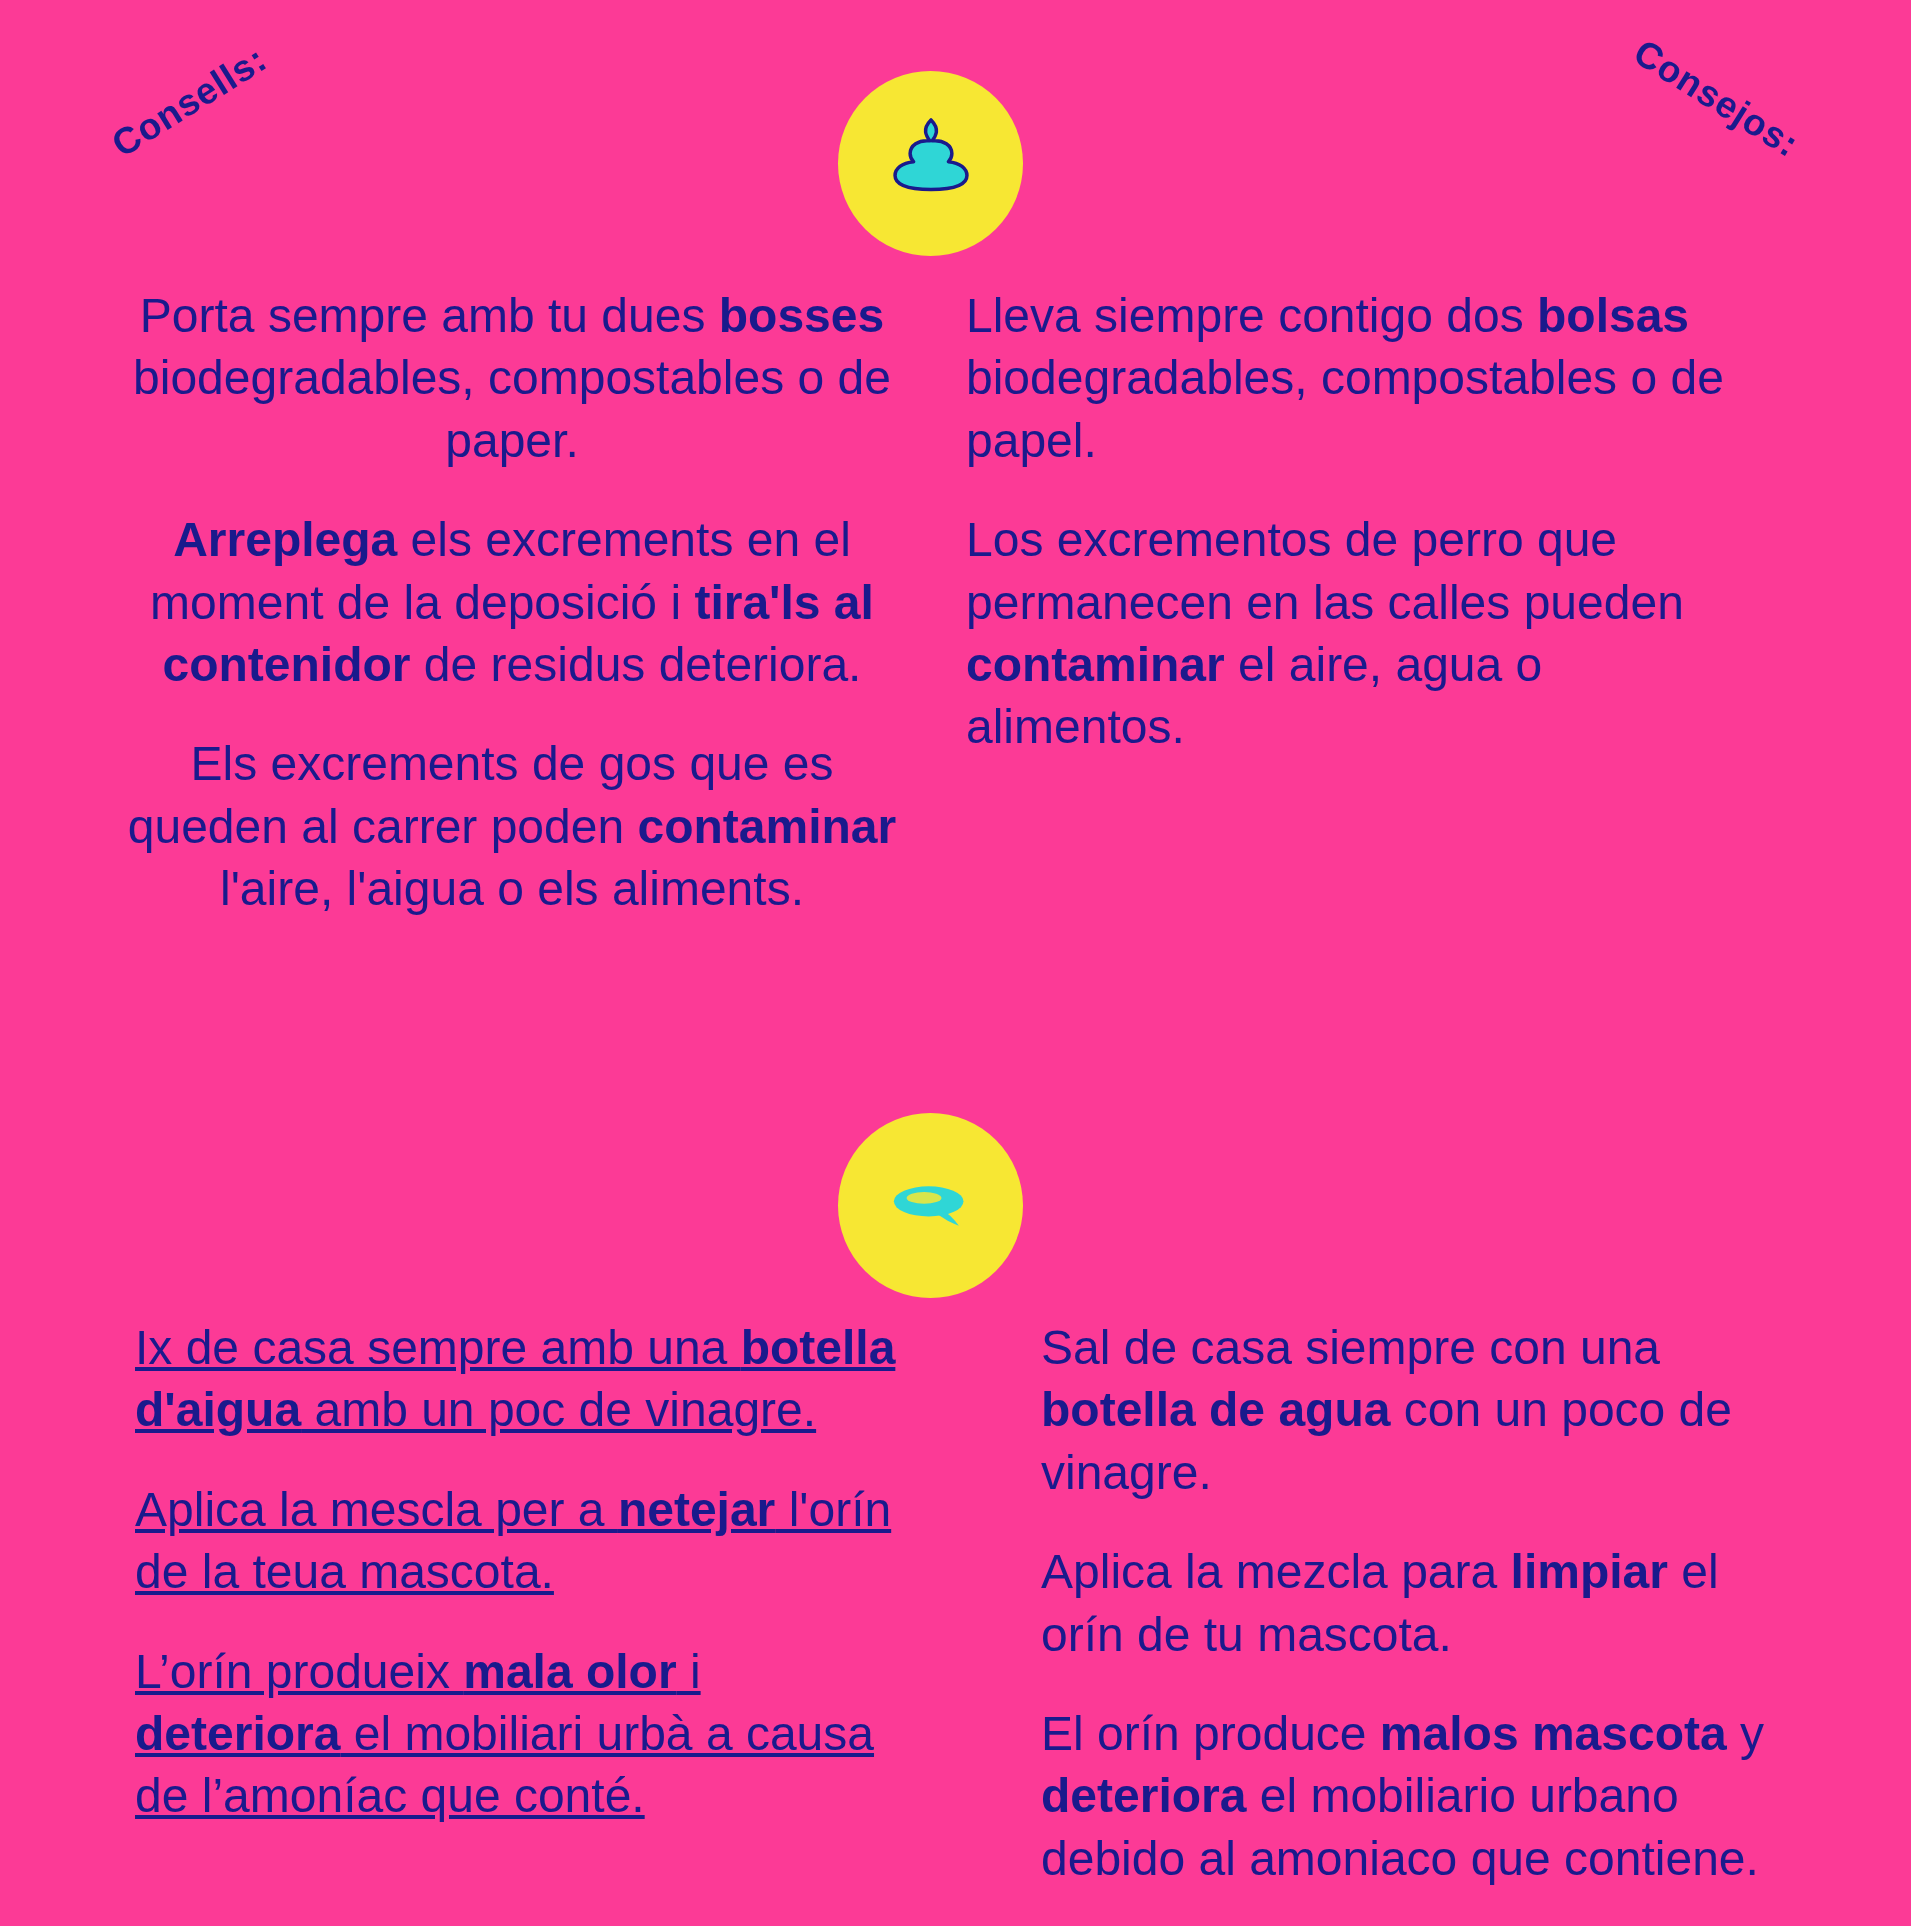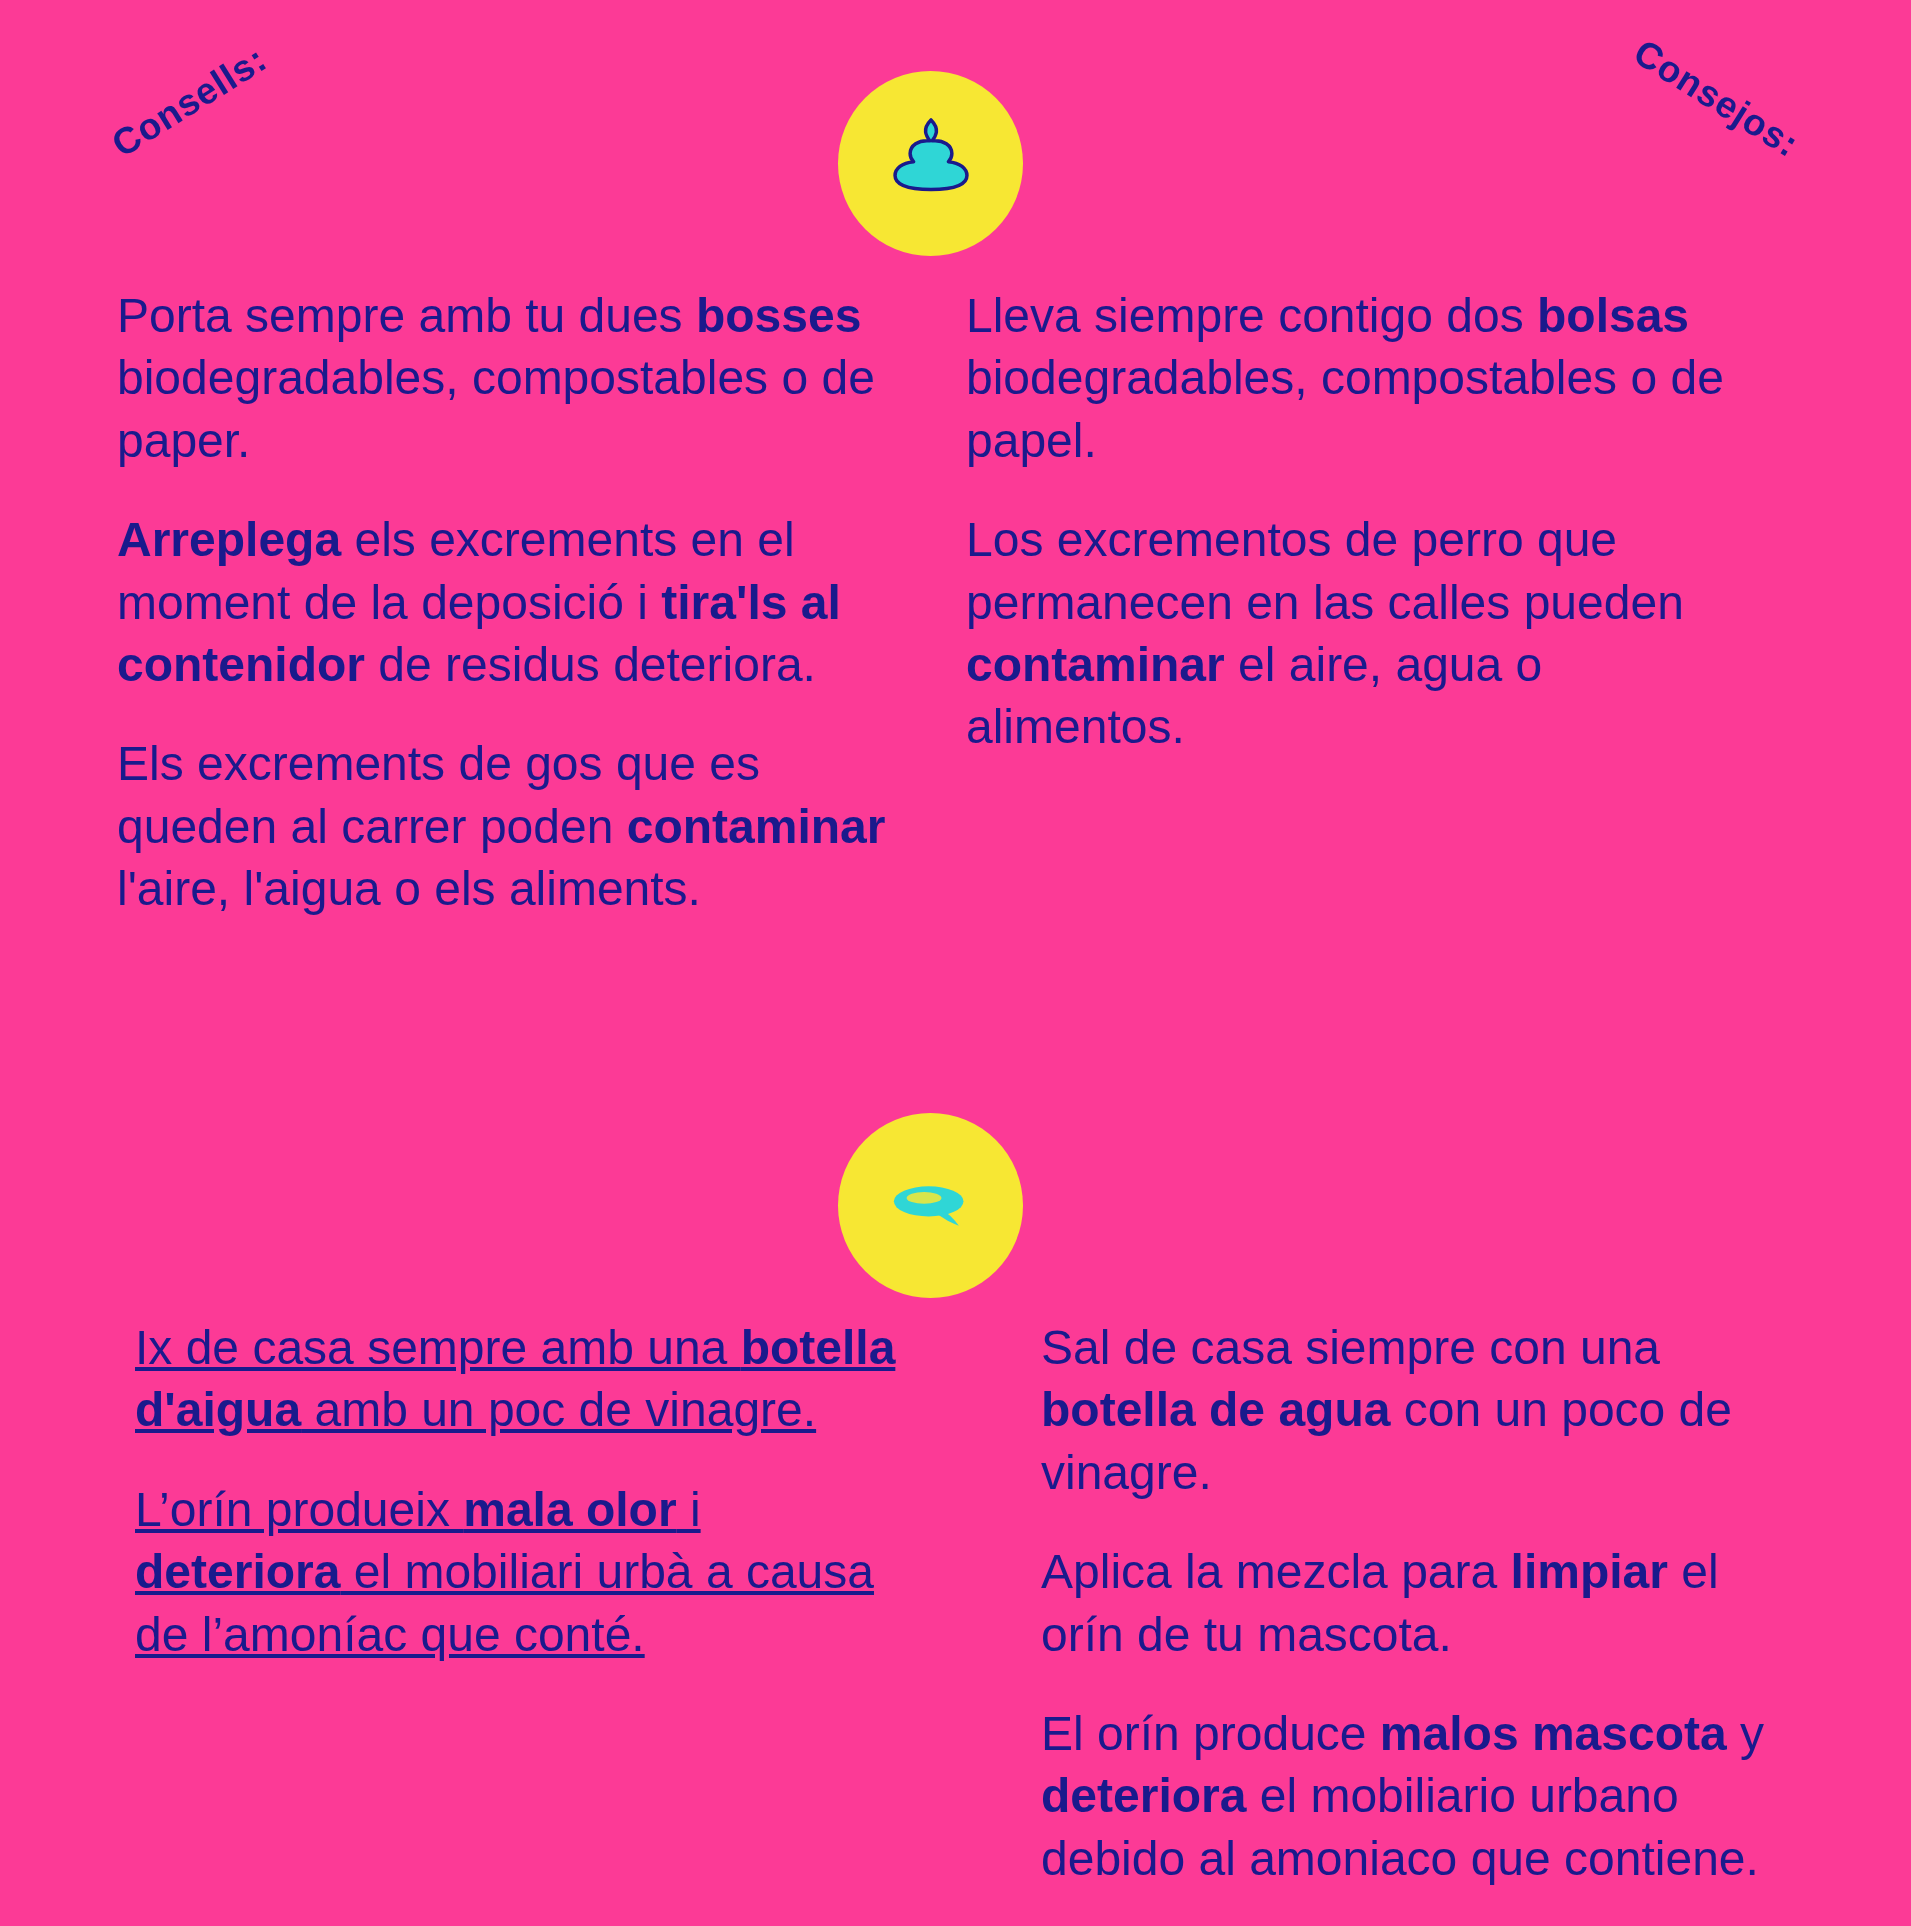--- a/index.html
+++ b/index.html
@@ -70,21 +70,21 @@
     font-size: 48px;
     line-height: 1.30;
     font-weight: 400;
   }
   .col p {
     margin: 0 0 37px 0;
   }
   .col p:last-child { margin-bottom: 0; }
   .col b { font-weight: 700; }
 
-  #col-ca-1 { left: 117px; top: 285px; }
+  #col-ca-1 { left: 127px; top: 285px; text-align: center; }
   #col-es-1 { left: 966px; top: 285px; }
   #col-ca-2 { left: 135px; top: 1317px; text-decoration: underline; }
   #col-es-2 { left: 1025px; top: 1317px; margin-left: 16px; }
 </style>
 </head>
 <body>
 
 <div id="poster">
 
   <div class="corner-label" id="label-left">Consells:</div>
@@ -108,20 +108,21 @@
       <p><span>Porta sempre amb tu dues </span><b>bosses</b><span> biodegradables, compostables o de paper.</span></p>
       <p><b>Arreplega</b><span> els excrements en el moment de la deposició i </span><b>tira'ls al contenidor</b><span> de residus deteriora.</span></p>
       <p><span>Els excrements de gos que es queden al carrer poden </span><b>contaminar</b><span> l'aire, l'aigua o els aliments.</span></p>
     </div>
   <div class="col" id="col-es-1">
       <p><span>Lleva siempre contigo  dos </span><b>bolsas</b><span> biodegradables, compostables o de papel.</span></p>
       <p><span>Los excrementos de perro que permanecen en las calles pueden </span><b>contaminar</b><span> el aire, agua o alimentos.</span></p>
     </div>
   <div class="col" id="col-ca-2">
       <p><span>Ix de casa sempre amb una </span><b>botella d'aigua</b><span> amb un poc de vinagre.</span></p>
+      <p><span>Aplica la mescla per a </span><b>netejar</b><span> l'orín de la teua mascota.</span></p>
       <p><span>L’orín produeix </span><b>mala olor</b><span> i </span><b>deteriora</b><span> el mobiliari urbà a causa de l’amoníac que conté.</span></p>
     </div>
   <div class="col" id="col-es-2">
       <p><span>Sal de casa siempre con una </span><b>botella de agua</b><span> con un poco de vinagre.</span></p>
       <p><span>Aplica la mezcla para </span><b>limpiar</b><span> el orín de tu mascota.</span></p>
       <p><span>El orín produce </span><b>malos mascota</b><span> y </span><b>deteriora</b><span> el mobiliario urbano debido al amoniaco que contiene.</span></p>
     </div>
 
 </div>
 

